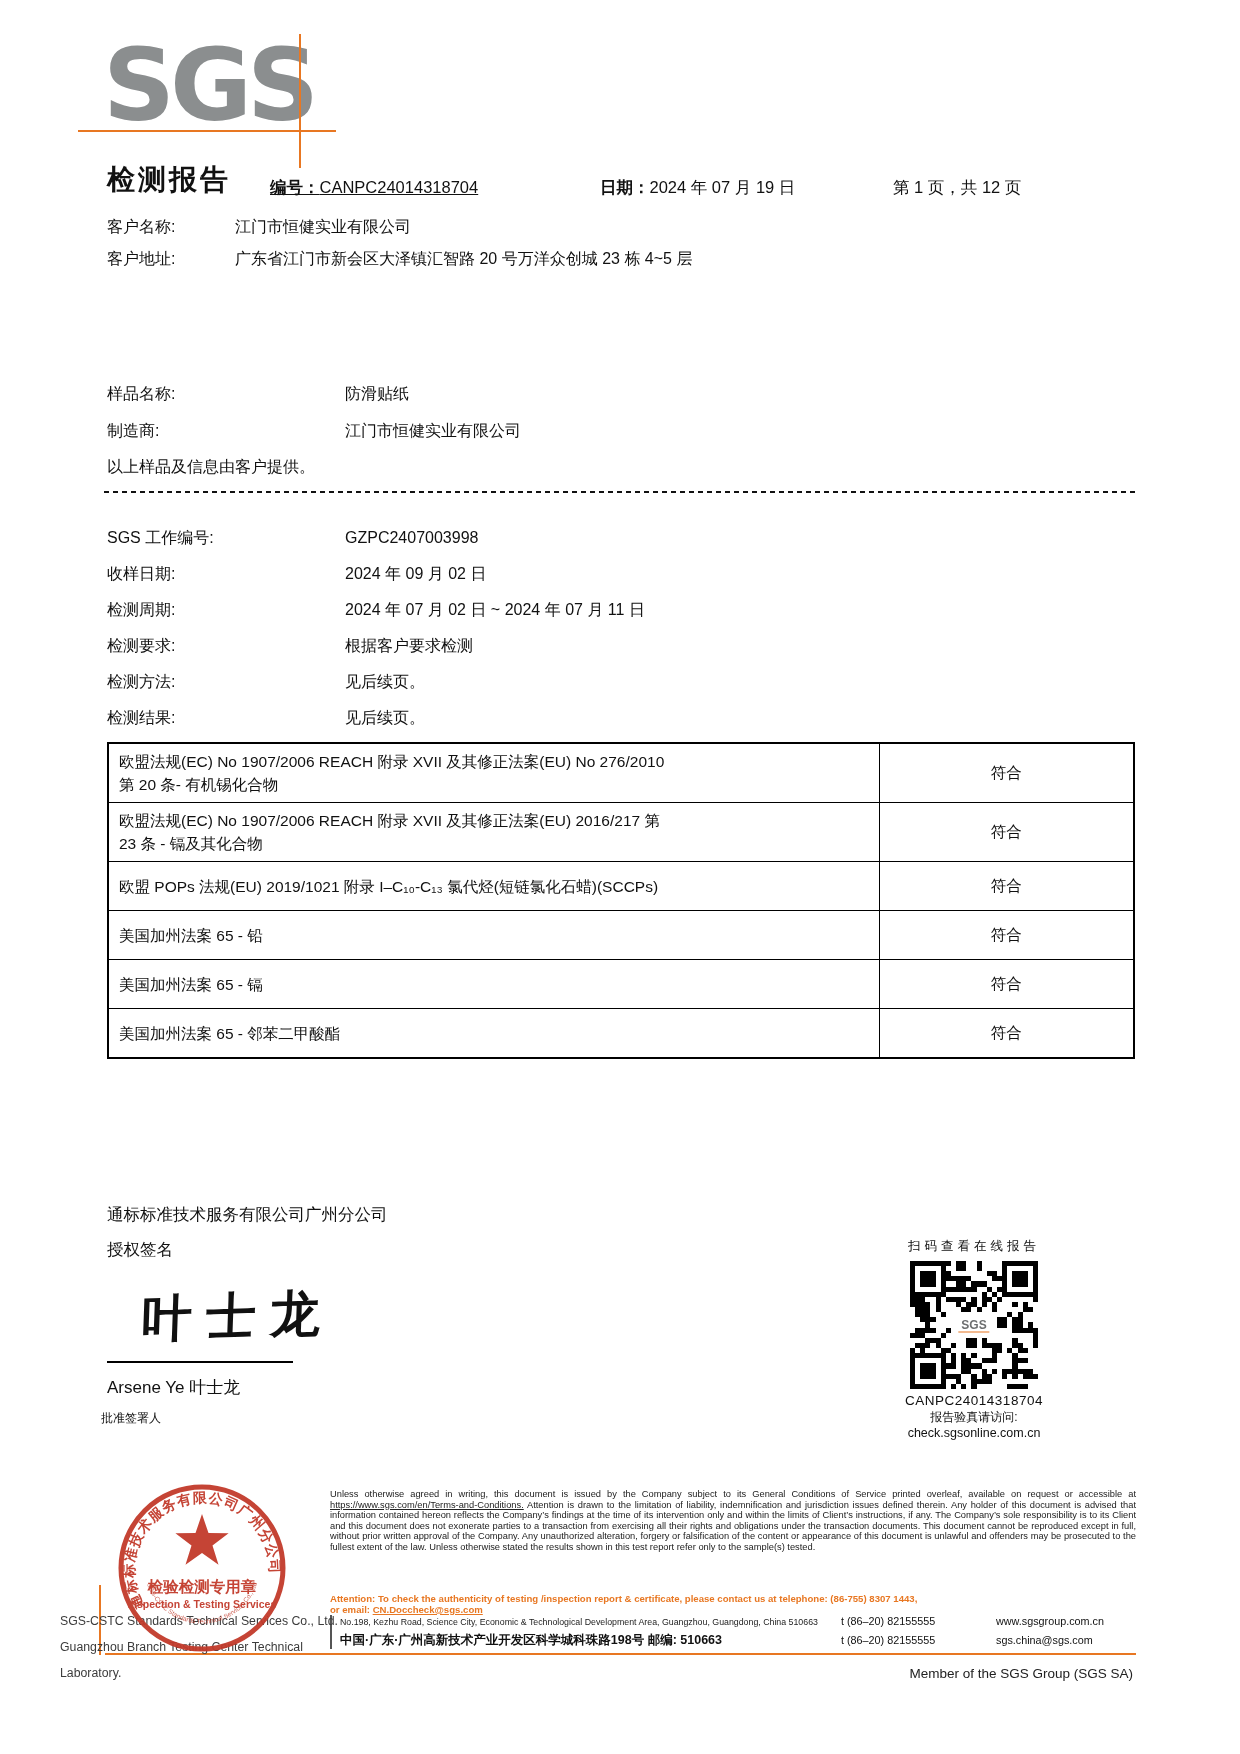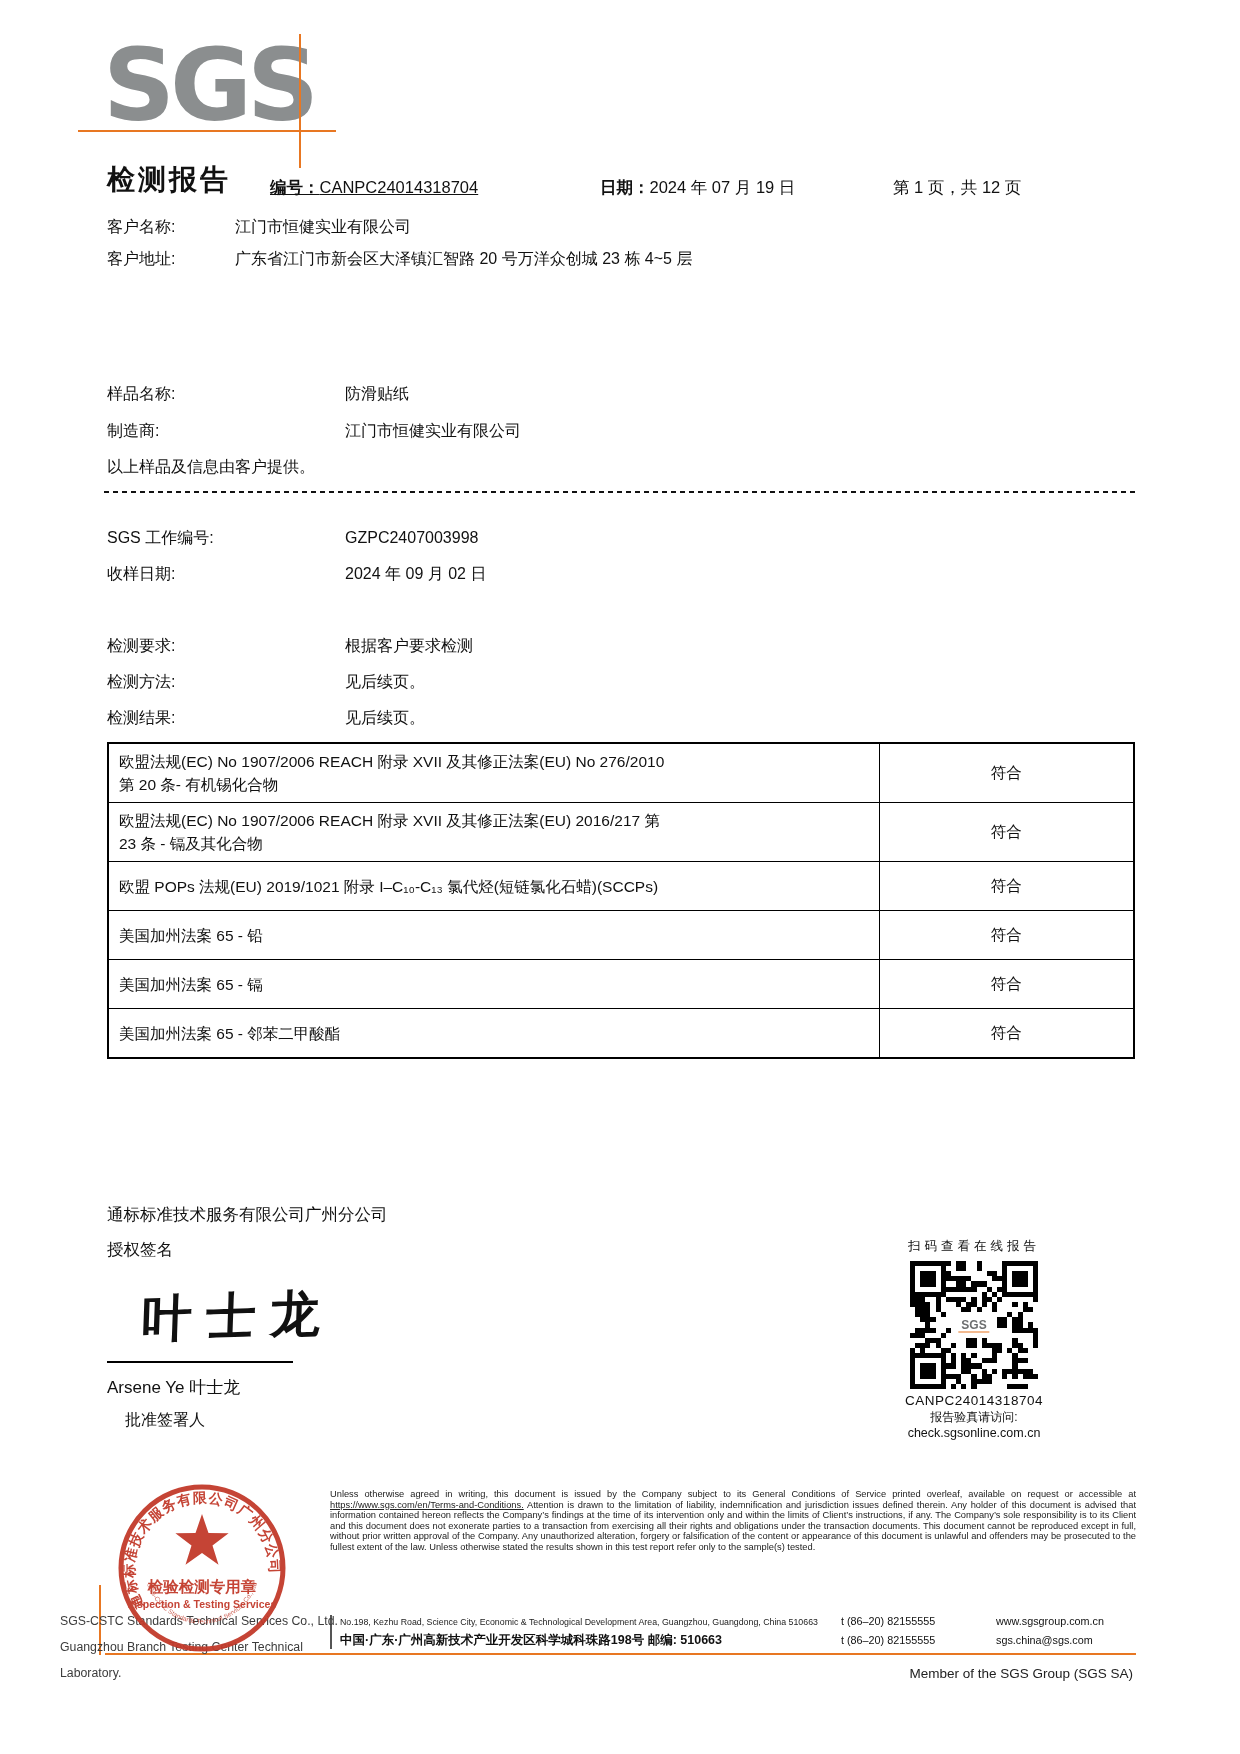--- a/index.html
+++ b/index.html
@@ -35,21 +35,21 @@
   td.h2{height:52px;} td.h1{height:42px;}
   .prewrap{white-space:pre-wrap;line-height:23px;display:block;}
 
   
   .co-name{position:absolute;left:107px;top:1204px;font-size:16.5px;}
   .auth{position:absolute;left:107px;top:1239px;font-size:16.5px;}
   .sig{position:absolute;left:142px;top:1283px;font-size:50px;font-weight:bold;
        letter-spacing:14px;transform:rotate(-2deg) skewX(-4deg);white-space:nowrap;}
   .sig-line{position:absolute;left:107px;top:1361px;width:186px;height:2px;background:#000;}
   .signer{position:absolute;left:107px;top:1376px;font-size:17px;}
-  .signer-title{position:absolute;left:125px;top:1410px;font-size:16px;}
+  .signer-title{position:absolute;left:101px;top:1410px;font-size:12px;}
 
   
   .qr-wrap{position:absolute;left:898px;top:1238px;width:152px;text-align:center;}
   .qr-hint{font-size:12.5px;letter-spacing:4px;white-space:nowrap;font-weight:500;}
   .qr-grid{position:relative;margin:6px auto 0;width:128px;height:128px;display:grid;
            grid-template-columns:repeat(25,1fr);grid-template-rows:repeat(25,1fr);background:#fff;}
   .qr-center{position:absolute;left:50%;top:50%;transform:translate(-50%,-50%);background:#fff;
              padding:0 3px;font-size:12px;font-weight:bold;color:#6d6f70;
              border-bottom:1.5px solid #e87722;line-height:14px;}
   .qr-no{margin-top:4px;font-size:13.5px;letter-spacing:.5px;}
@@ -117,20 +117,24 @@
 
   <div class="dashline"></div>
 
   <div class="kv wide" style="top:527px">
     <span class="lab">SGS 工作编号:</span>
     <span>GZPC2407003998</span>
   </div>
   <div class="kv wide" style="top:563px">
     <span class="lab">收样日期:</span>
     <span>2024 年 09 月 02 日</span>
+  </div>
+  <div class="kv wide" style="top:599px">
+    <span class="lab">检测周期:</span>
+    <span>2024 年 07 月 02 日 ~ 2024 年 07 月 11 日</span>
   </div>
   <div class="kv wide" style="top:635px">
     <span class="lab">检测要求:</span>
     <span>根据客户要求检测</span>
   </div>
   <div class="kv wide" style="top:671px">
     <span class="lab">检测方法:</span>
     <span>见后续页。</span>
   </div>
   <div class="kv wide" style="top:707px">
@@ -844,20 +848,24 @@
     </text>
     <text font-size="6.5" fill="#c23a2b" opacity="0.85">
       <textPath href="#arcBot">SGS-CSTC Standards Technical Services Co., Ltd. Guangzhou Branch</textPath>
     </text>
     <text x="100" y="124" text-anchor="middle" font-size="15.5" font-weight="bold" fill="#c23a2b">检验检测专用章</text>
     <text x="100" y="140" text-anchor="middle" font-size="10.5" font-weight="bold" fill="#c23a2b">Inspection &amp; Testing Services</text>
   </svg>
 
   <div class="disclaimer"><span>Unless otherwise agreed in writing, this document is issued by the Company subject to its General Conditions of Service printed overleaf, available on request or accessible at </span><a>https://www.sgs.com/en/Terms-and-Conditions.</a><span> Attention is drawn to the limitation of liability, indemnification and jurisdiction issues defined therein. Any holder of this document is advised that information contained hereon reflects the Company’s findings at the time of its intervention only and within the limits of Client’s instructions, if any. The Company’s sole responsibility is to its Client and this document does not exonerate parties to a transaction from exercising all their rights and obligations under the transaction documents. This document cannot be reproduced except in full, without prior written approval of the Company. Any unauthorized alteration, forgery or falsification of the content or appearance of this document is unlawful and offenders may be prosecuted to the fullest extent of the law. Unless otherwise stated the results shown in this test report refer only to the sample(s) tested.</span></div>
 
+  <div class="attn">
+    <div>Attention: To check the authenticity of testing /inspection report &amp; certificate, please contact us at telephone: (86-755) 8307 1443,</div>
+    <div><span>or email: </span><a>CN.Doccheck@sgs.com</a></div>
+  </div>
 
   <div class="addr">
     <div class="row">
       <span class="a-en">No.198, Kezhu Road, Science City, Economic &amp; Technological Development Area, Guangzhou, Guangdong, China 510663</span>
       <span class="tel">t  (86–20) 82155555</span>
       <span class="net">www.sgsgroup.com.cn</span>
     </div>
     <div class="row">
       <span class="a-cn">中国·广东·广州高新技术产业开发区科学城科珠路198号  邮编: 510663</span>
       <span class="tel">t  (86–20) 82155555</span>

